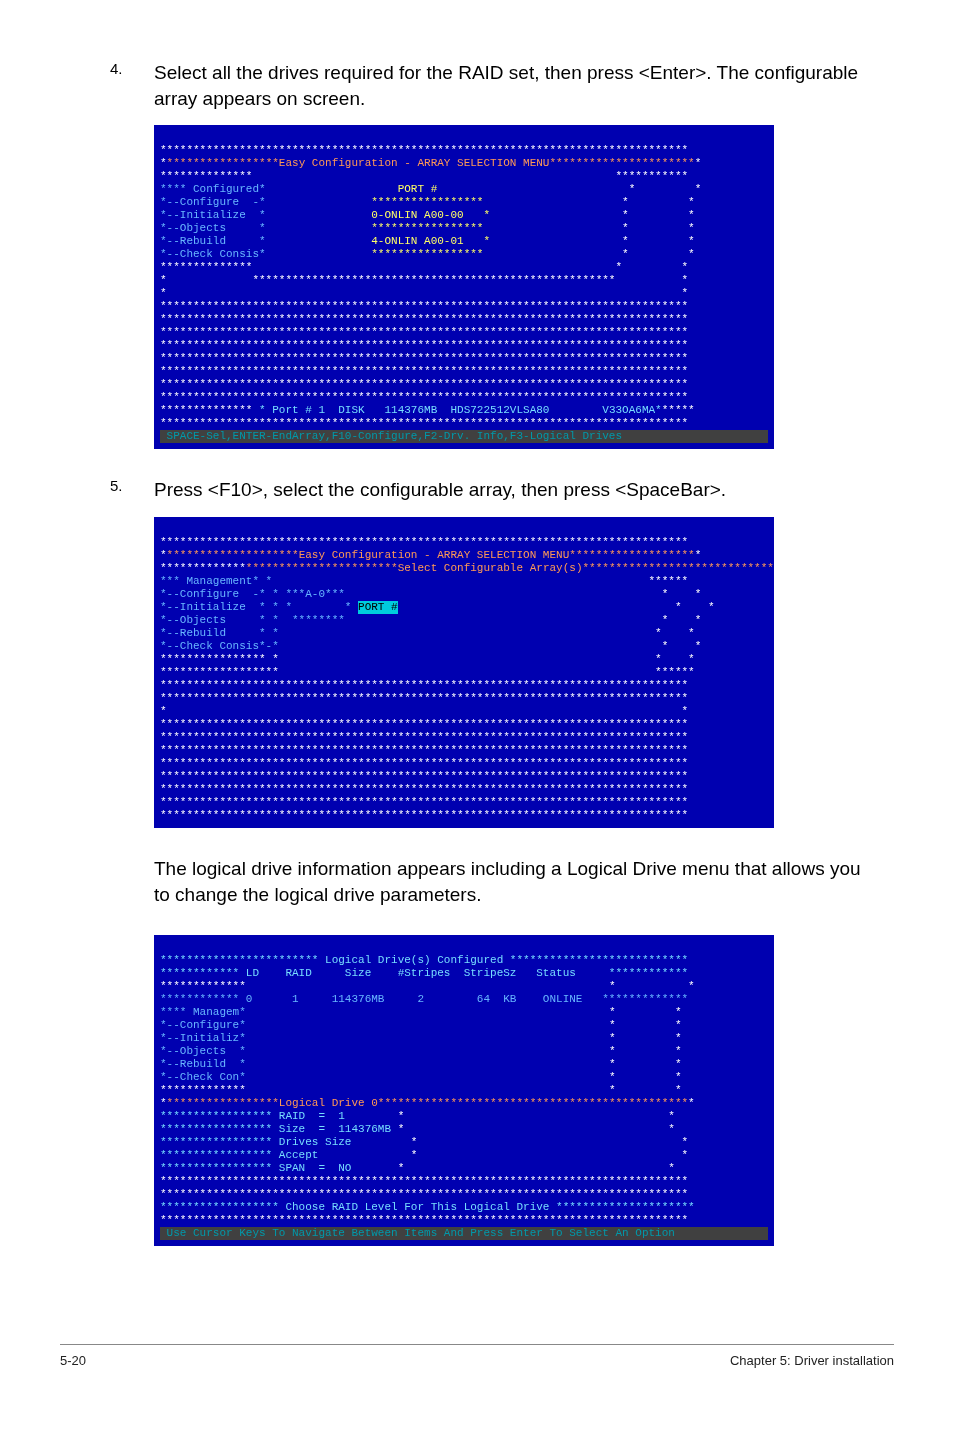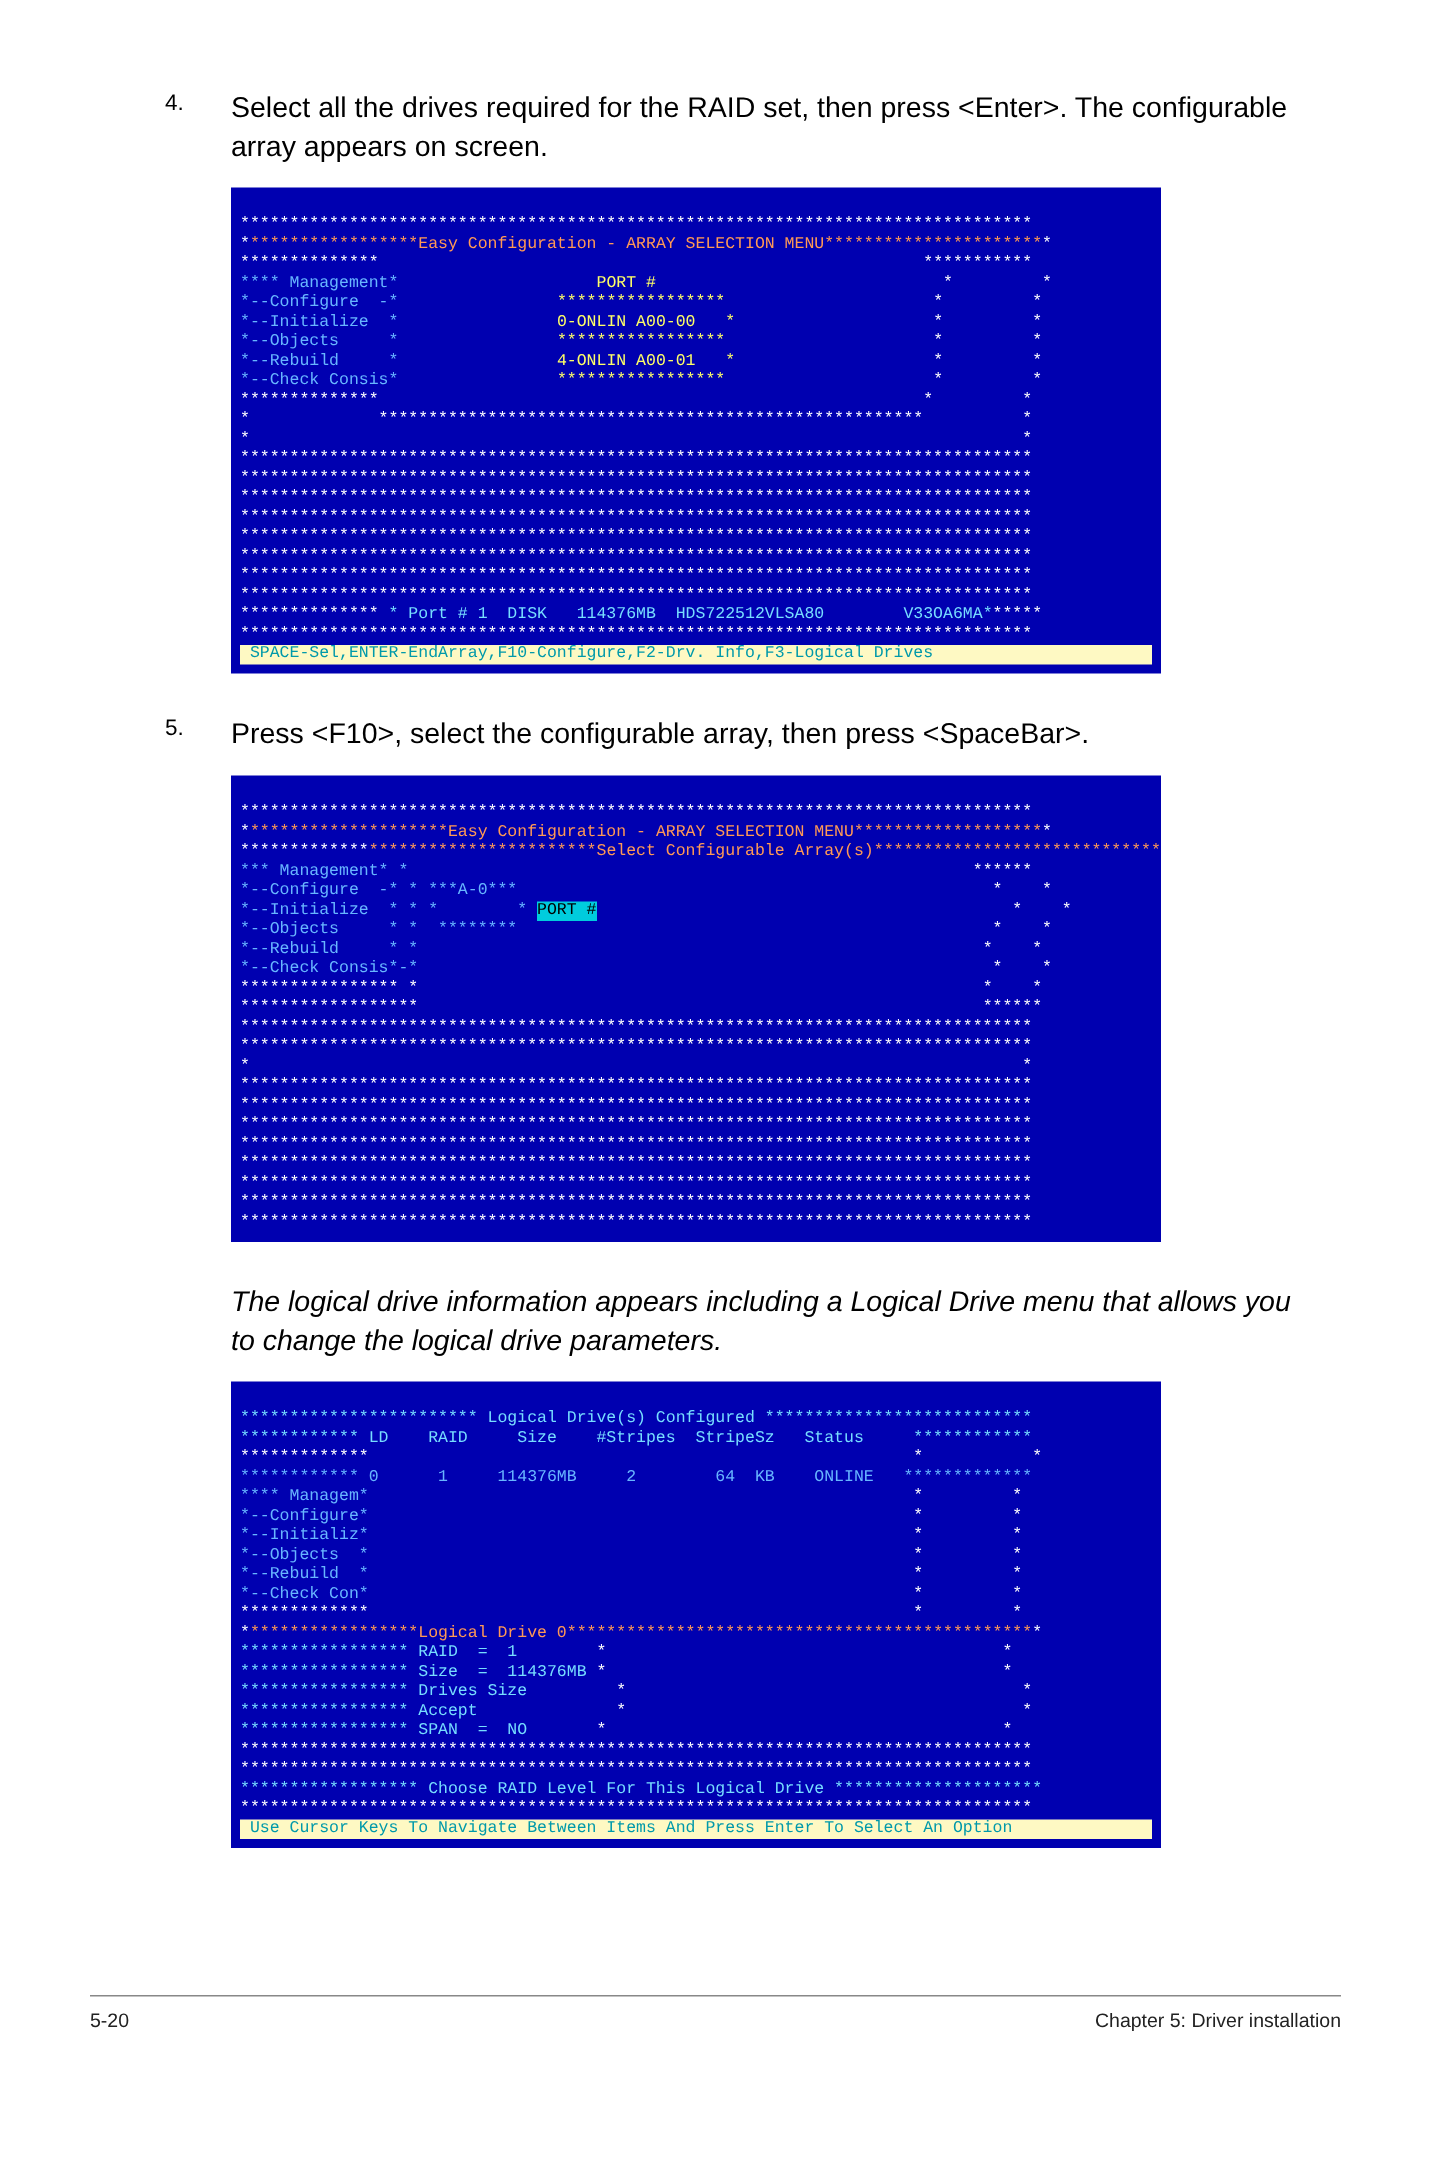--- a/index.html
+++ b/index.html
@@ -44,21 +44,21 @@
     white-space: pre;
     position: relative;
   }
   .dos-screen .bright { color: #fff; }
   .dos-screen .yellow { color: #ffff66; }
   .dos-screen .orange { color: #ff9955; }
   .dos-screen .lblue  { color: #77ddff; }
   .dos-screen .clbl   { color: #68b6ff; }
   .dos-screen .black-band {
      color:#0099aa;
-     background:#fef9c3;
+     background:#404040;
      display:block;
   }
   .dos-screen .hl-cell {
      background:#00ccdd; color:#000; display:inline-block;
   }
   .footer {
     display: flex;
     justify-content: space-between;
     font-size: 13px;
     color:#222;
@@ -76,21 +76,21 @@
   <div class="step">
     <div class="step-num">4.</div>
     <div class="step-text">Select all the drives required for the RAID set, then press &lt;Enter&gt;. The configurable array appears on screen.</div>
   </div>
 
   <div class="screenshot-wrap">
   <div class="dos-screen">
 <span class="bright">********************************************************************************</span>
 <span class="bright">*</span><span class="orange">*****************Easy Configuration - ARRAY SELECTION MENU**********************</span><span class="bright">*</span>
 <span class="bright">**************</span>                                                       <span class="bright">***********</span>
-<span class="clbl">**** Management*</span>                    <span class="yellow">PORT #</span>                             <span class="bright">*         *</span>
+<span class="clbl">**** Configured*</span>                    <span class="yellow">PORT #</span>                             <span class="bright">*         *</span>
 <span class="clbl">*--Configure  -*</span>                <span class="yellow">*****************</span>                     <span class="bright">*         *</span>
 <span class="clbl">*--Initialize  *</span>                <span class="yellow">0-ONLIN A00-00   *</span>                    <span class="bright">*         *</span>
 <span class="clbl">*--Objects     *</span>                <span class="yellow">*****************</span>                     <span class="bright">*         *</span>
 <span class="clbl">*--Rebuild     *</span>                <span class="yellow">4-ONLIN A00-01   *</span>                    <span class="bright">*         *</span>
 <span class="clbl">*--Check Consis*</span>                <span class="yellow">*****************</span>                     <span class="bright">*         *</span>
 <span class="bright">**************</span>                                                       <span class="bright">*         *</span>
 <span class="bright">*             *******************************************************          *</span>
 <span class="bright">*                                                                              *</span>
 <span class="bright">********************************************************************************</span>
 <span class="bright">********************************************************************************</span>
@@ -130,21 +130,21 @@
 <span class="bright">********************************************************************************</span>
 <span class="bright">********************************************************************************</span>
 <span class="bright">********************************************************************************</span>
 <span class="bright">********************************************************************************</span>
 <span class="bright">********************************************************************************</span>
 <span class="bright">********************************************************************************</span>
 <span class="bright">********************************************************************************</span>
 </div>
   </div>
 
-  <div class="screenshot-wrap" style="margin-bottom:14px;font-style:italic;">
+  <div class="screenshot-wrap" style="">
     <div class="step-text">The logical drive information appears including a Logical Drive menu that allows you to change the logical drive parameters.</div>
   </div>
 
   <div class="screenshot-wrap">
   <div class="dos-screen">
 <span class="lblue">************************ Logical Drive(s) Configured ***************************</span>
 <span class="lblue">************ LD    RAID     Size    #Stripes  StripeSz   Status     ************</span>
 <span class="bright">*************</span>                                                       <span class="bright">*           *</span>
 <span class="clbl">************ 0      1     114376MB     2        64  KB    ONLINE   *************</span>
 <span class="clbl">**** Managem*</span>                                                       <span class="bright">*         *</span>

